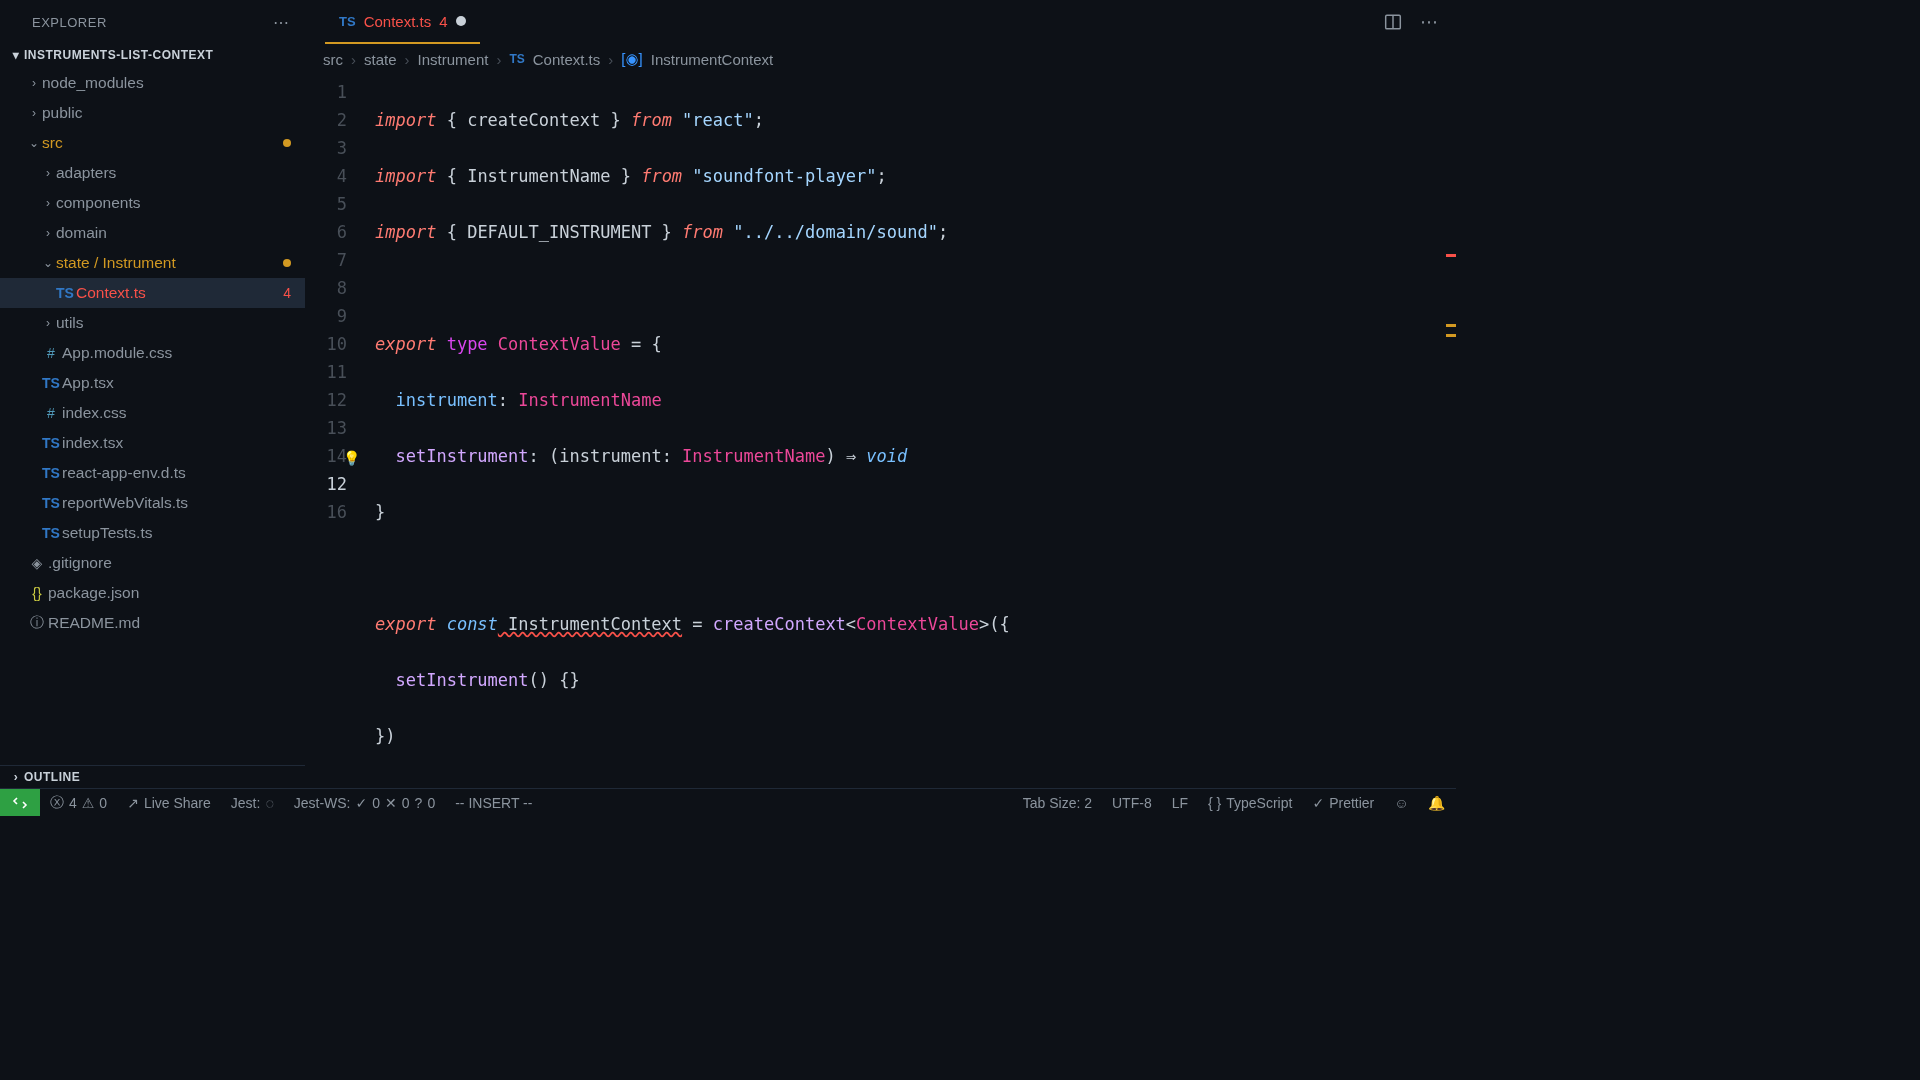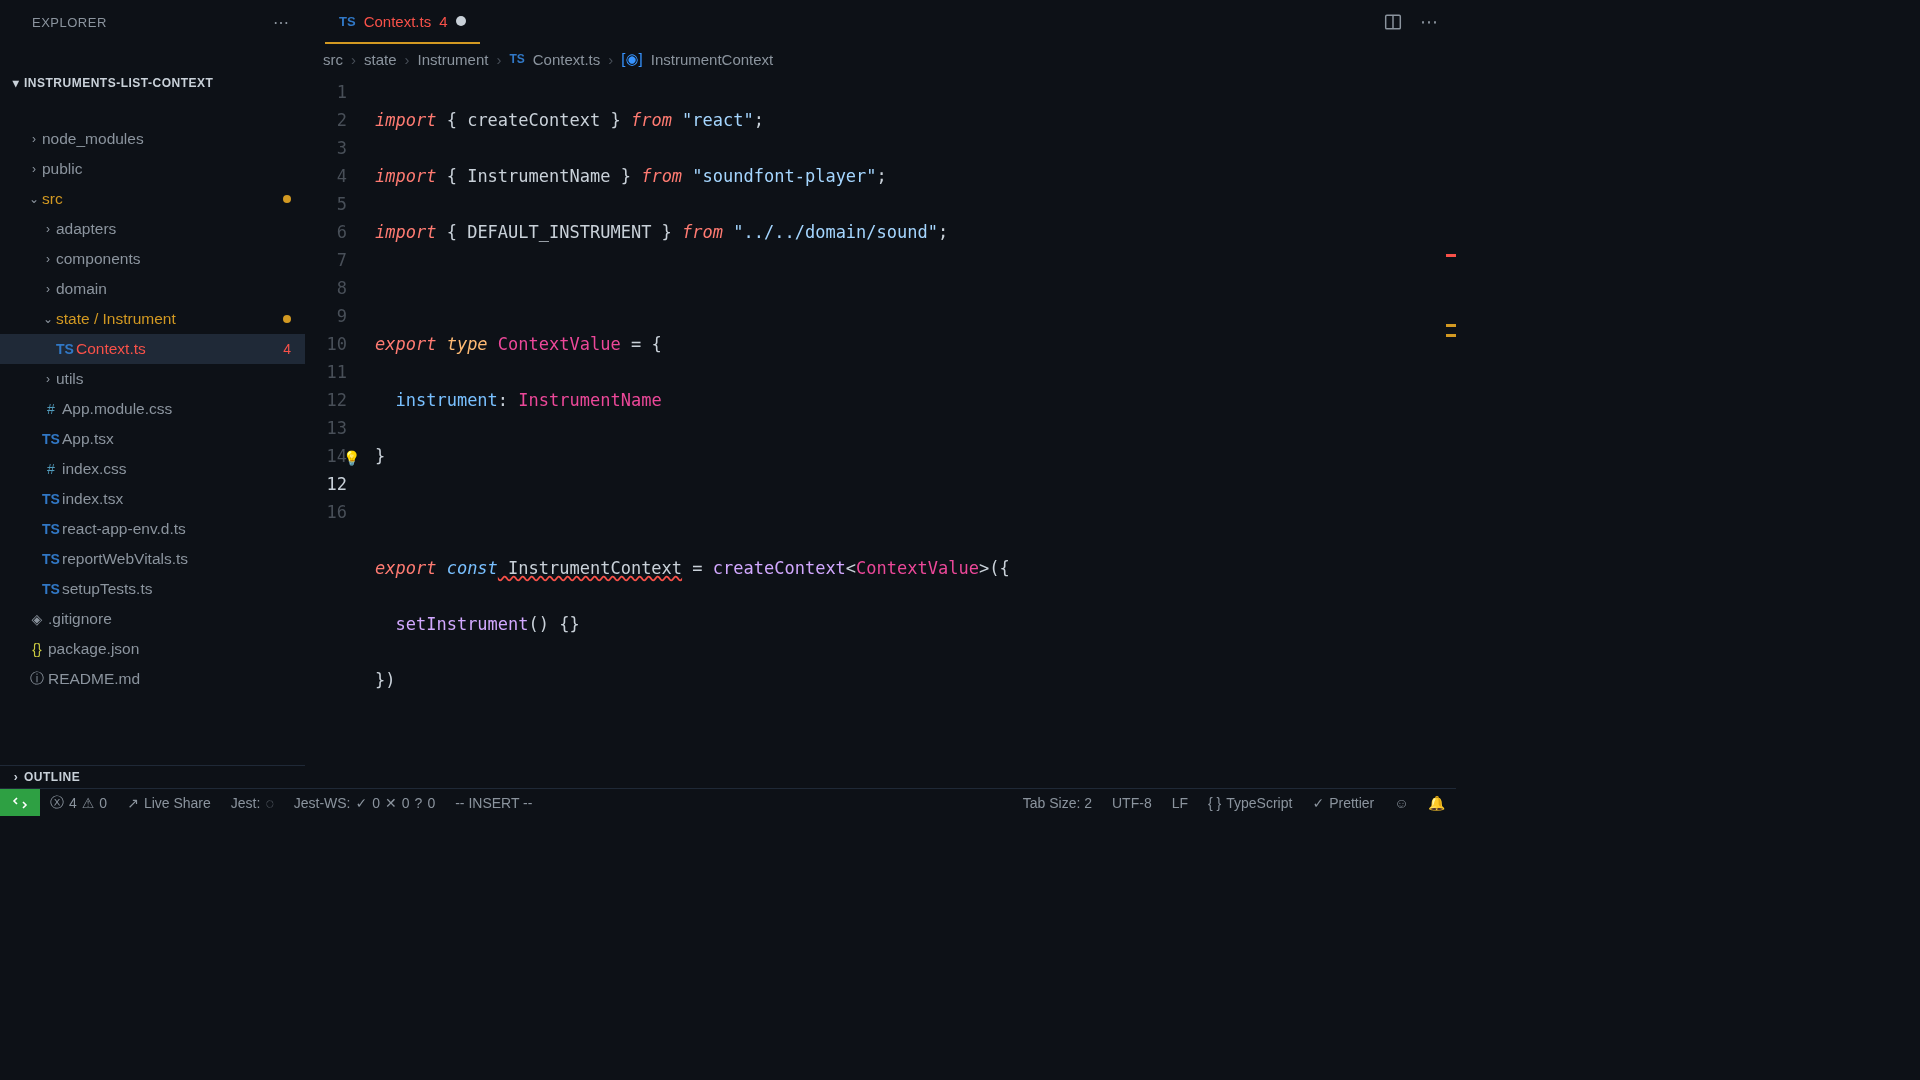--- a/index.html
+++ b/index.html
@@ -8,21 +8,21 @@
   color: #c9d1d9;
   font-family: -apple-system, BlinkMacSystemFont, "Segoe UI", sans-serif;
   font-size: 13px;
   width: 1456px;
   height: 816px;
   overflow: hidden;
   display: flex;
   flex-direction: column;
 }
 .main-area { display: flex; flex: 1; overflow: hidden; }
-.sidebar { width: 305px; background: #0d1117; display: flex; flex-direction: column; gap: 28px; }
+.sidebar { width: 305px; background: #0d1117; display: flex; flex-direction: column; }
 .explorer-header { display: flex; align-items: center; justify-content: space-between; padding: 8px 14px 8px 32px; height: 44px; }
 .explorer-title { font-size: 13px; letter-spacing: 0.5px; color: #8b949e; }
 .ellipsis-icon { color: #8b949e; font-size: 16px; letter-spacing: 2px; }
 .section-header { display: flex; align-items: center; padding: 4px 8px; font-size: 12px; font-weight: 700; letter-spacing: 0.5px; color: #c9d1d9; cursor: pointer; }
 .section-header .chev { width: 16px; display: inline-flex; justify-content: center; color: #c9d1d9; }
 .tree { flex: 1; overflow: auto; padding-top: 2px; }
 .tree-item { display: flex; align-items: center; height: 30px; padding-left: 20px; cursor: pointer; font-size: 15.5px; color: #8b949e; }
 .tree-item.active { background: #1f2937; color: #c9d1d9; }
 .tree-item .chev { width: 16px; display: inline-flex; justify-content: center; font-size: 12px; color: #8b949e; }
 .tree-item .ficon { width: 22px; display: inline-flex; justify-content: center; align-items: center; font-size: 14px; }
@@ -51,21 +51,21 @@
 .gutter { width: 70px; text-align: right; color: #484f58; padding-right: 28px; user-select: none; }
 .gutter .ln { height: 28px; position: relative; }
 .gutter .ln.cur { color: #c9d1d9; }
 .gutter .bulb { position: absolute; left: 38px; top: 2px; color: #e3b341; font-size: 14px; }
 .code { flex: 1; color: #c9d1d9; white-space: pre; }
 .code .cl { height: 28px; }
 .kw-ex { color: #ff7b72; font-style: italic; }
 .kw-imp { color: #ff7b72; font-style: italic; }
 .kw-from { color: #ff7b72; font-style: italic; }
 .kw-const { color: #79c0ff; font-style: italic; }
-.kw-type { color: #fdba74; font-style: italic; }
+.kw-type { color: #d946ef; }
 .kw-void { color: #79c0ff; font-style: italic; }
 .str { color: #a5d6ff; }
 .pun { color: #c9d1d9; }
 .id { color: #c9d1d9; }
 .typ { color: #ec4899; }
 .fn { color: #d2a8ff; }
 .prop { color: #79c0ff; }
 .err-u { text-decoration: underline wavy #f85149; text-decoration-skip-ink: none; }
 .statusbar { height: 28px; background: #0d1117; border-top: 1px solid #1f2937; display: flex; align-items: center; font-size: 14px; color: #8b949e; }
 .sb-remote { width: 40px; height: 28px; background: #2ea043; display: flex; align-items: center; justify-content: center; color: #fff; }
@@ -229,20 +229,21 @@
         <div class="ln cur">12</div>
         <div class="ln">16</div>
       </div>
       <div class="code">
 <div class="cl"><span class="kw-imp">import</span><span class="pun"> { </span><span class="id">createContext</span><span class="pun"> } </span><span class="kw-from">from</span><span class="str"> "react"</span><span class="pun">;</span></div>
 <div class="cl"><span class="kw-imp">import</span><span class="pun"> { </span><span class="id">InstrumentName</span><span class="pun"> } </span><span class="kw-from">from</span><span class="str"> "soundfont-player"</span><span class="pun">;</span></div>
 <div class="cl"><span class="kw-imp">import</span><span class="pun"> { </span><span class="id">DEFAULT_INSTRUMENT</span><span class="pun"> } </span><span class="kw-from">from</span><span class="str"> "../../domain/sound"</span><span class="pun">;</span></div>
 <div class="cl"></div>
 <div class="cl"><span class="kw-ex">export</span><span class="kw-type"> type</span><span class="typ"> ContextValue</span><span class="pun"> = {</span></div>
 <div class="cl"><span>  </span><span class="prop">instrument</span><span class="pun">: </span><span class="typ">InstrumentName</span></div>
+<div class="cl"><span>  </span><span class="fn">setInstrument</span><span class="pun">: (</span><span class="id">instrument</span><span class="pun">: </span><span class="typ">InstrumentName</span><span class="pun">) ⇒ </span><span class="kw-void">void</span></div>
 <div class="cl"><span class="pun">}</span></div>
 <div class="cl"></div>
 <div class="cl"><span class="kw-ex">export</span><span class="kw-const"> const</span><span class="id err-u"> InstrumentContext</span><span class="pun"> = </span><span class="fn">createContext</span><span class="pun">&lt;</span><span class="typ">ContextValue</span><span class="pun">&gt;({</span></div>
 <div class="cl"><span>  </span><span class="fn">setInstrument</span><span class="pun">() {}</span></div>
 <div class="cl"><span class="pun">})</span></div>
 
 
 
       </div>
       <div class="minimap">

